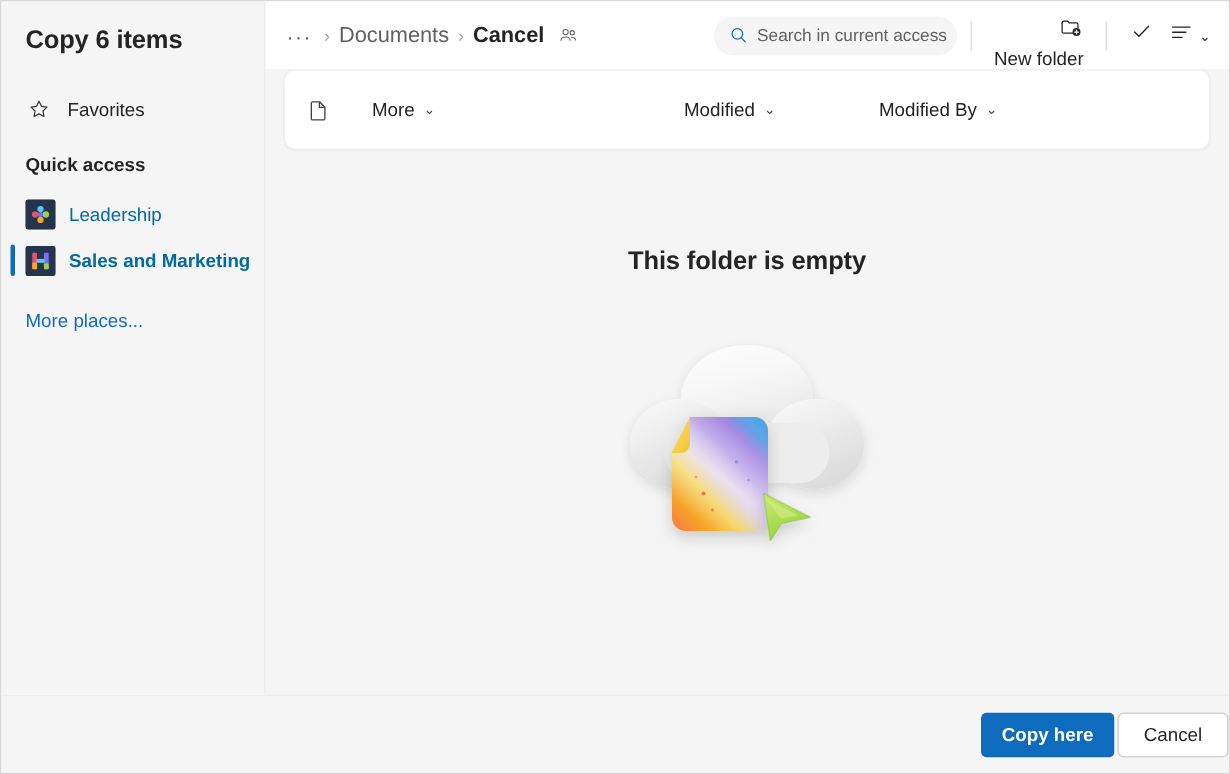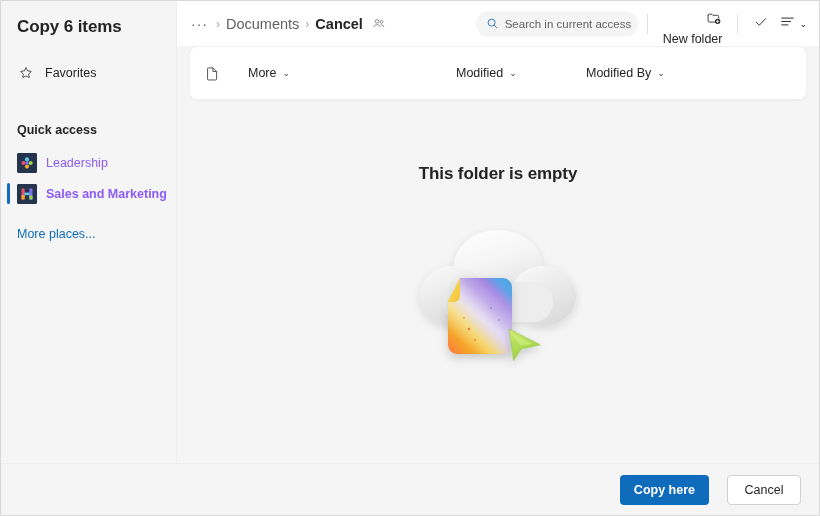--- a/index.html
+++ b/index.html
@@ -70,36 +70,36 @@
     flex: 0 0 17px;
     display: flex; align-items: center; justify-content: center;
     color: #3b3a39;
   }
 
   .section-header {
     font-size: 12.5px;
     font-weight: bold;
     color: #242424;
     padding: 0 0 0 16px;
-    margin-top: 36px;
+    margin-top: 16px;
     margin-bottom: 10px;
   }
 
   .qa-item {
     display: flex;
     align-items: center;
     height: 31px;
     padding-left: 16px;
     gap: 9px;
     cursor: pointer;
     position: relative;
   }
   .qa-item .qa-label {
     font-size: 12.5px;
-    color: #8b5cf6;
+    color: #0369a1;
     white-space: nowrap;
   }
   .qa-item.selected .qa-label { font-weight: bold; }
   .qa-item.selected::before {
     content: "";
     position: absolute;
     left: 6px; top: 5px;
     width: 2.5px; height: 21px;
     background: #0f6cbd;
     border-radius: 2px;
@@ -267,22 +267,21 @@
 
   
   .footer {
     height: 52px;
     flex: 0 0 52px;
     background: #f5f5f5;
     border-top: 1px solid #ededed;
     display: flex;
     align-items: center;
     justify-content: flex-end;
-    padding-right: 18px;
-    gap: 18px;
+    gap: 2px;
   }
   .btn {
     height: 30px;
     min-width: 74px;
     border-radius: 4px;
     font-size: 12.5px;
     font-family: "Liberation Sans", sans-serif;
     display: flex; align-items: center; justify-content: center;
     cursor: pointer;
     padding: 0 13px;

